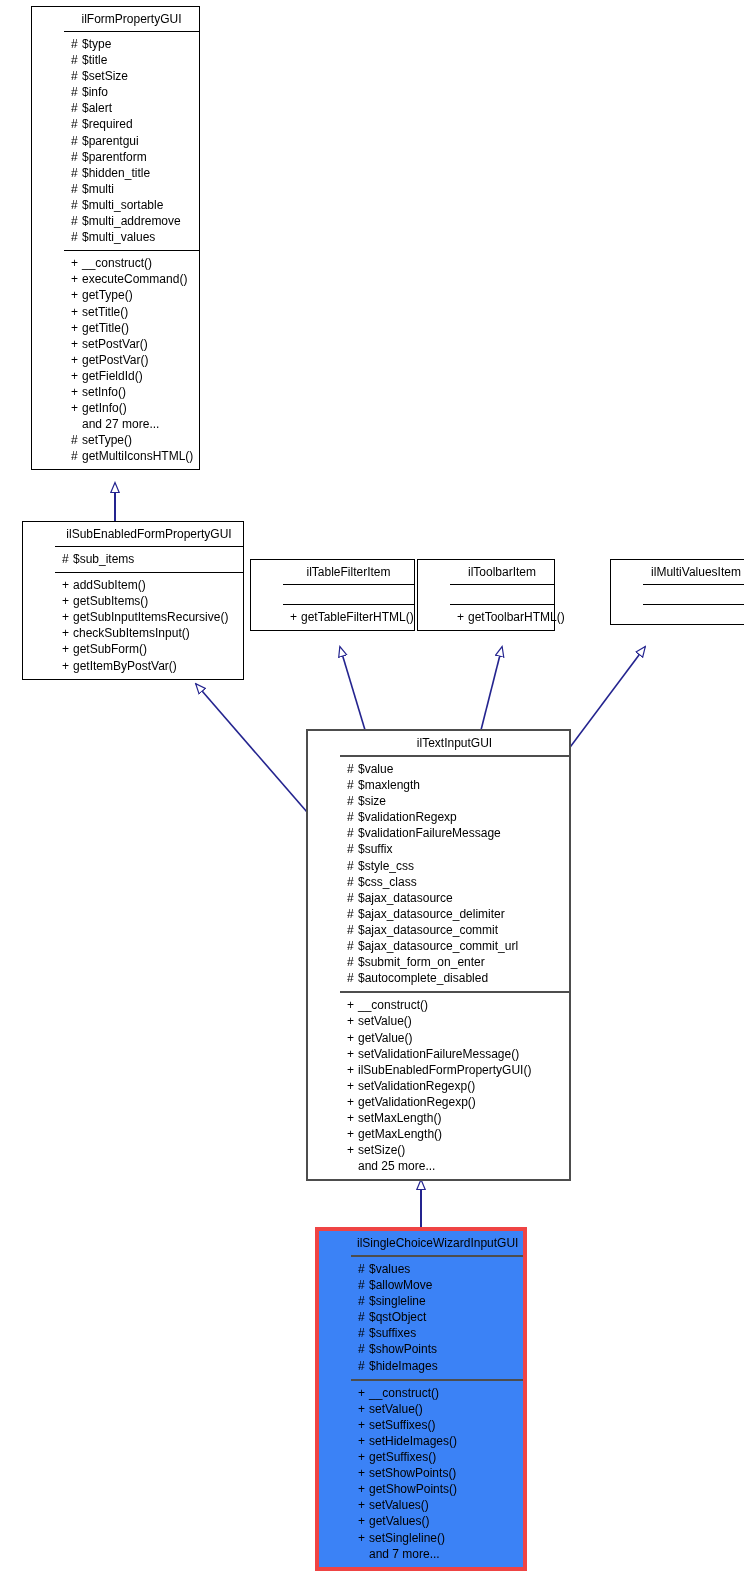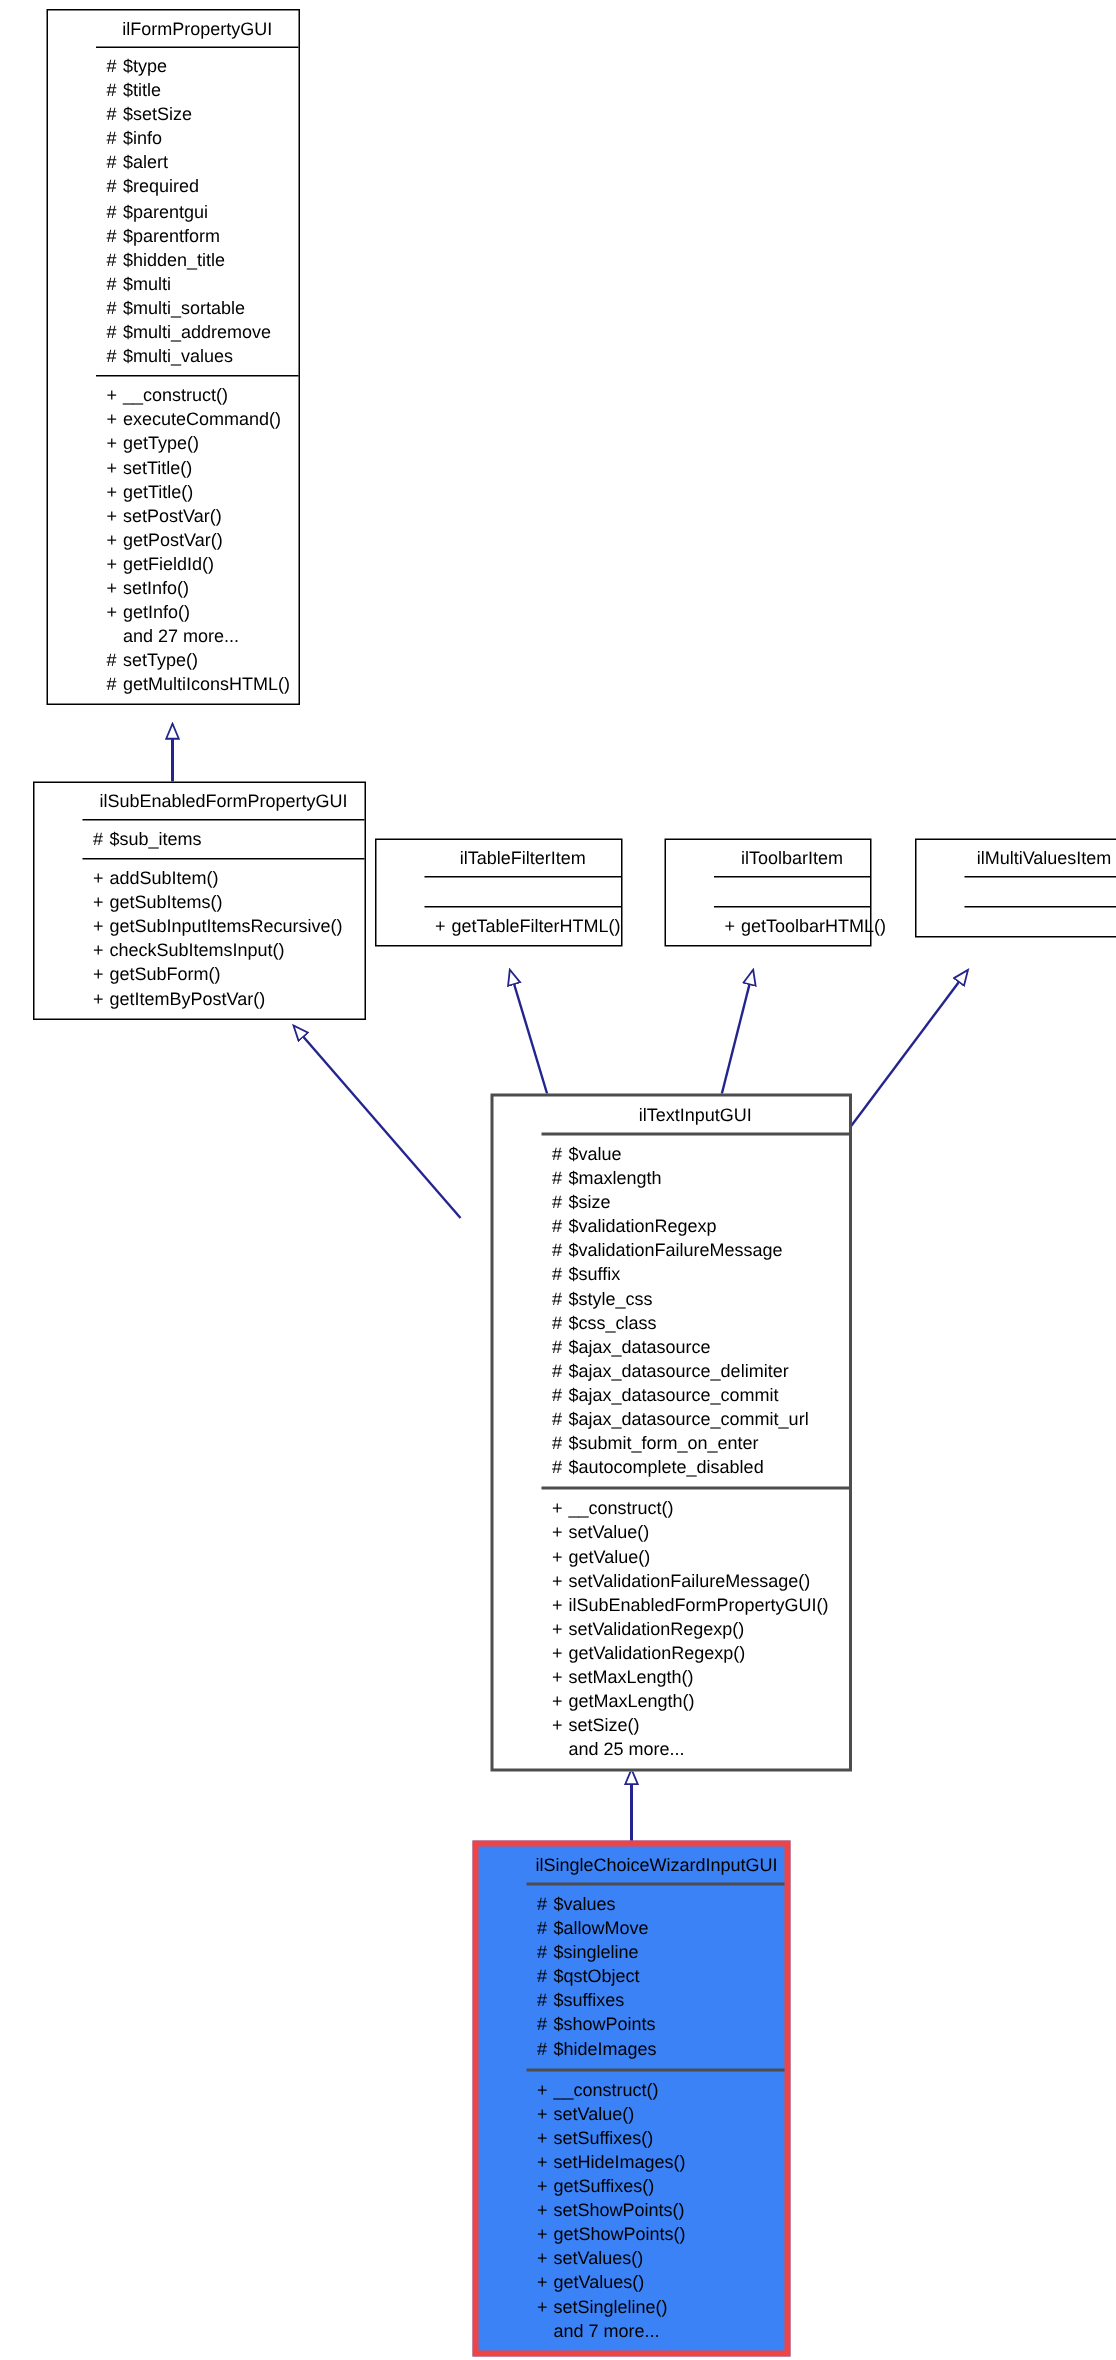--- a/index.html
+++ b/index.html
@@ -157,39 +157,39 @@
   <div class="uml-class" style="left:250px; top:559px; width:165px;">
     <div class="uml-title">ilTableFilterItem</div>
     <div class="uml-sep"></div>
     <div class="uml-compartment empty"></div>
     <div class="uml-sep"></div>
     <div class="uml-compartment">
         <div class="uml-row"><span class="sig">+</span><span>getTableFilterHTML()</span></div>
       </div>
   </div>
 
-  <div class="uml-class" style="left:443px; top:559px; width:138px;">
+  <div class="uml-class" style="left:417px; top:559px; width:138px;">
     <div class="uml-title">ilToolbarItem</div>
     <div class="uml-sep"></div>
     <div class="uml-compartment empty"></div>
     <div class="uml-sep"></div>
     <div class="uml-compartment">
         <div class="uml-row"><span class="sig">+</span><span>getToolbarHTML()</span></div>
       </div>
   </div>
 
   <div class="uml-class" style="left:610px; top:559px; width:140px;">
     <div class="uml-title">ilMultiValuesItem</div>
     <div class="uml-sep"></div>
     <div class="uml-compartment empty"></div>
     <div class="uml-sep"></div>
     <div class="uml-compartment empty"></div>
   </div>
 
-  <div class="uml-class thick" style="left:306px; top:729px; width:241px;margin-left:21px;">
+  <div class="uml-class thick" style="left:306px; top:729px; width:265px;">
     <div class="uml-title">ilTextInputGUI</div>
     <div class="uml-sep"></div>
     <div class="uml-compartment">
         <div class="uml-row"><span class="sig">#</span><span>$value</span></div>
         <div class="uml-row"><span class="sig">#</span><span>$maxlength</span></div>
         <div class="uml-row"><span class="sig">#</span><span>$size</span></div>
         <div class="uml-row"><span class="sig">#</span><span>$validationRegexp</span></div>
         <div class="uml-row"><span class="sig">#</span><span>$validationFailureMessage</span></div>
         <div class="uml-row"><span class="sig">#</span><span>$suffix</span></div>
         <div class="uml-row"><span class="sig">#</span><span>$style_css</span></div>

